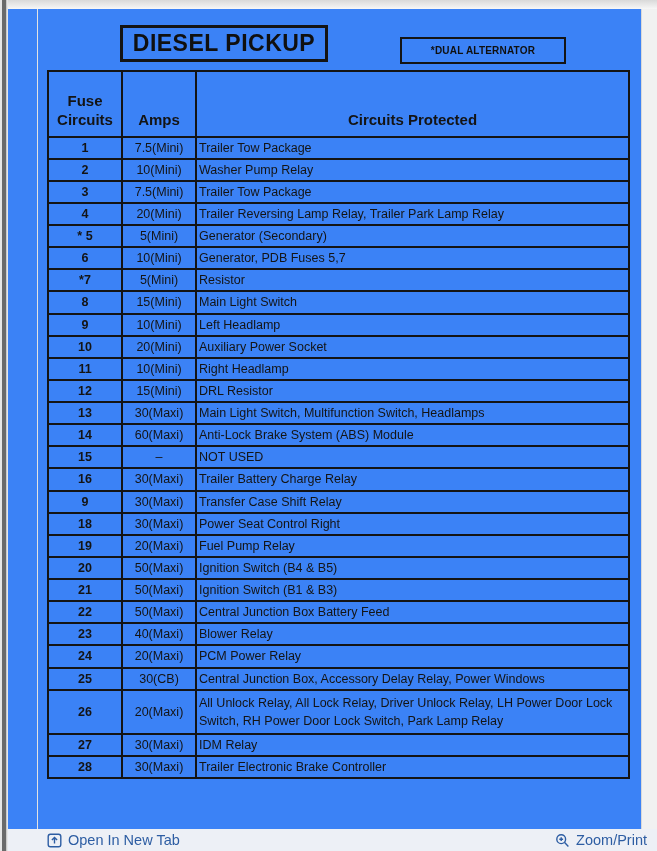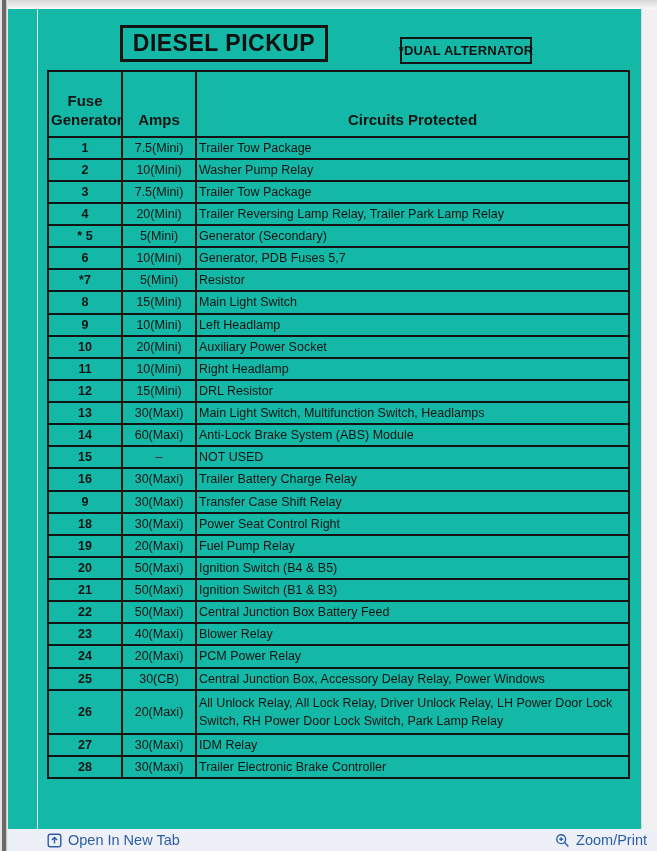--- a/index.html
+++ b/index.html
@@ -16,36 +16,36 @@
   }
   .left-strip{position:absolute;left:0;top:0;width:8px;height:851px;background:#e6e6e6;}
   .left-strip .dark-line{position:absolute;left:2px;top:0;width:4px;height:851px;background:#6a6a6a;}
   .left-strip .lite-line{position:absolute;left:6px;top:0;width:1px;height:851px;background:#c9c9c9;}
   .right-margin{
     position:absolute;left:641px;top:9px;width:16px;height:820px;
     background:#f1f1f1;border-left:1px solid #d8d8d8;box-sizing:border-box;
   }
   
   .page{
-    position:absolute;left:8px;top:9px;width:633px;height:820px;background:#14b8a6;
+    position:absolute;left:8px;top:9px;width:633px;height:820px;background:#3b82f6;
   }
   .page-edge-line{position:absolute;left:29px;top:0;width:1px;height:100%;background:#e3e3e3;}
   
   .title-box{
     position:absolute;left:112px;top:16px;width:208px;height:37px;
     border:3px solid #141414;box-sizing:border-box;
     display:flex;align-items:center;justify-content:center;
     font-size:23px;font-weight:bold;color:#101010;letter-spacing:0.5px;
     white-space:nowrap;
   }
   .subtitle-box{
-    position:absolute;left:392px;top:28px;width:132px;height:27px;
+    position:absolute;left:392px;top:28px;width:166px;height:27px;
     border:2px solid #141414;box-sizing:border-box;
     display:flex;align-items:center;justify-content:center;
-    font-size:13px;font-weight:bold;color:#101010;letter-spacing:0.2px;
+    font-size:10px;font-weight:bold;color:#101010;letter-spacing:0.2px;
     white-space:nowrap;
   }
   
   table.fuse{
     position:absolute;left:39px;top:61px;width:583px;
     border-collapse:collapse;table-layout:fixed;
   }
   table.fuse th, table.fuse td{
     border:2px solid #141414;color:#141414;box-sizing:border-box;
     overflow:hidden;
@@ -95,21 +95,21 @@
     <div class="subtitle-box">*DUAL ALTERNATOR</div>
 
     <table class="fuse">
       <colgroup>
           <col class="c1">
           <col class="c2">
           <col class="c3">
         </colgroup>
       <thead>
         <tr>
-          <th><span>Fuse</span><br><span>Generator</span></th>
+          <th><span>Fuse</span><br><span>Circuits</span></th>
           <th>Amps</th>
           <th>Circuits Protected</th>
         </tr>
       </thead>
       <tbody id="fuse-rows">
           <tr>
             <td class="pos">1</td>
             <td class="amps">7.5(Mini)</td>
             <td class="circ">Trailer Tow Package</td>
           </tr>

